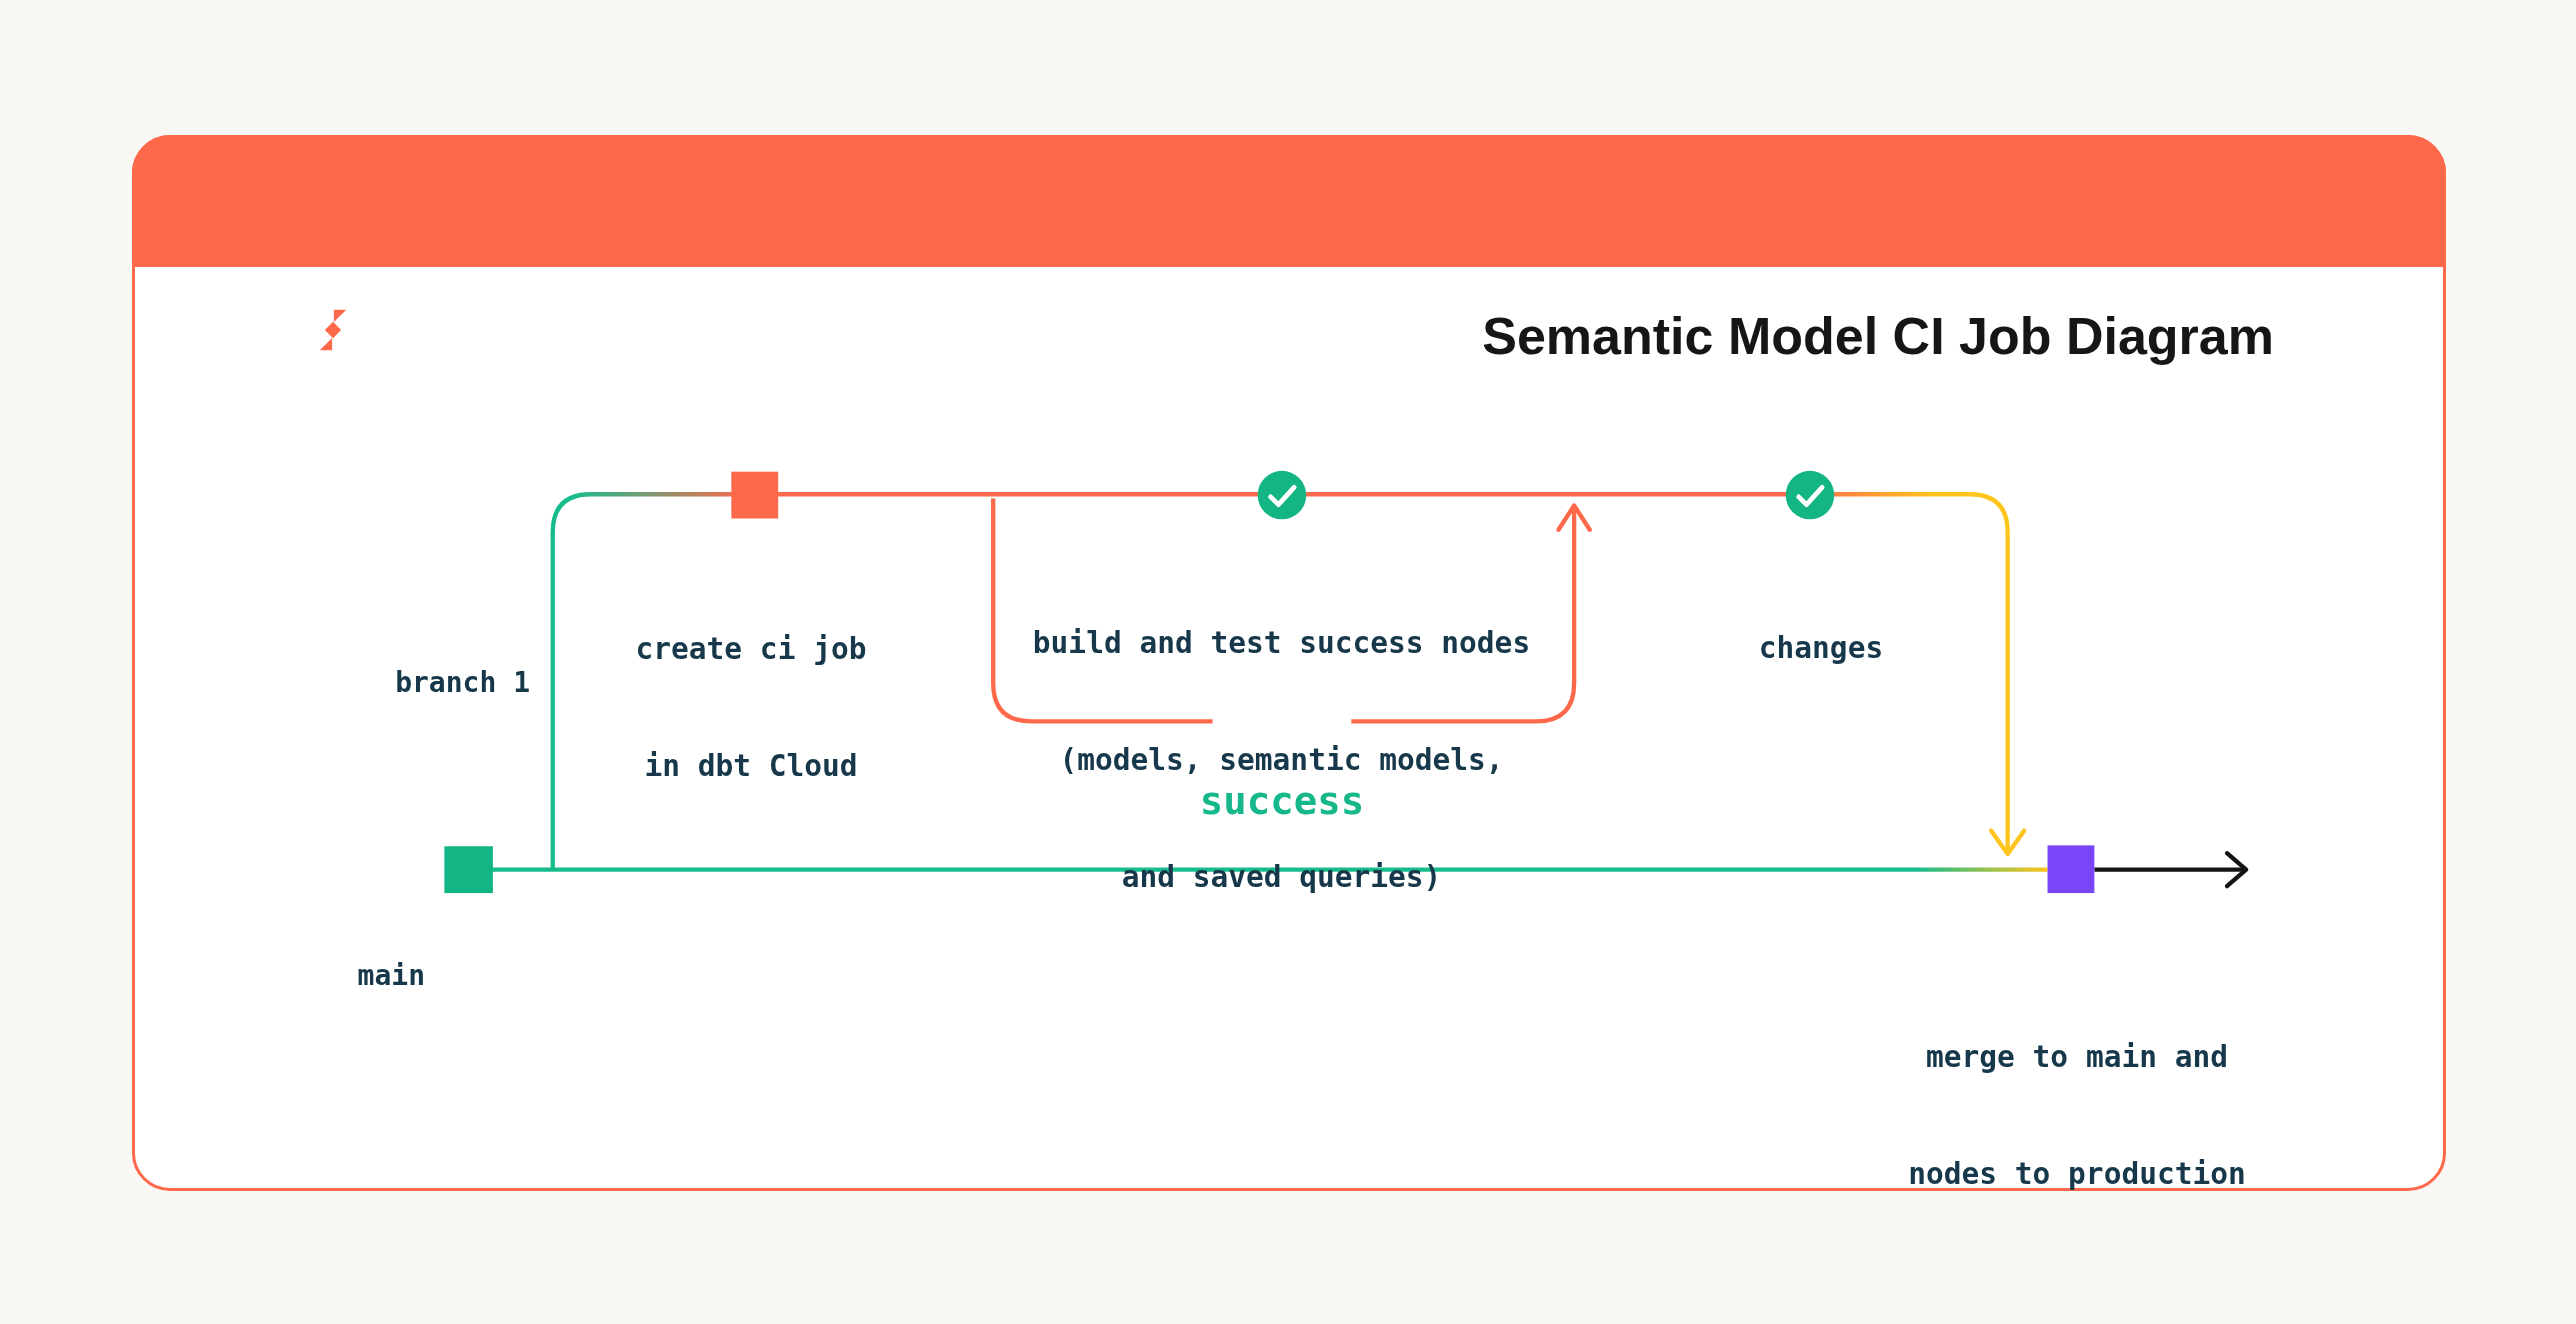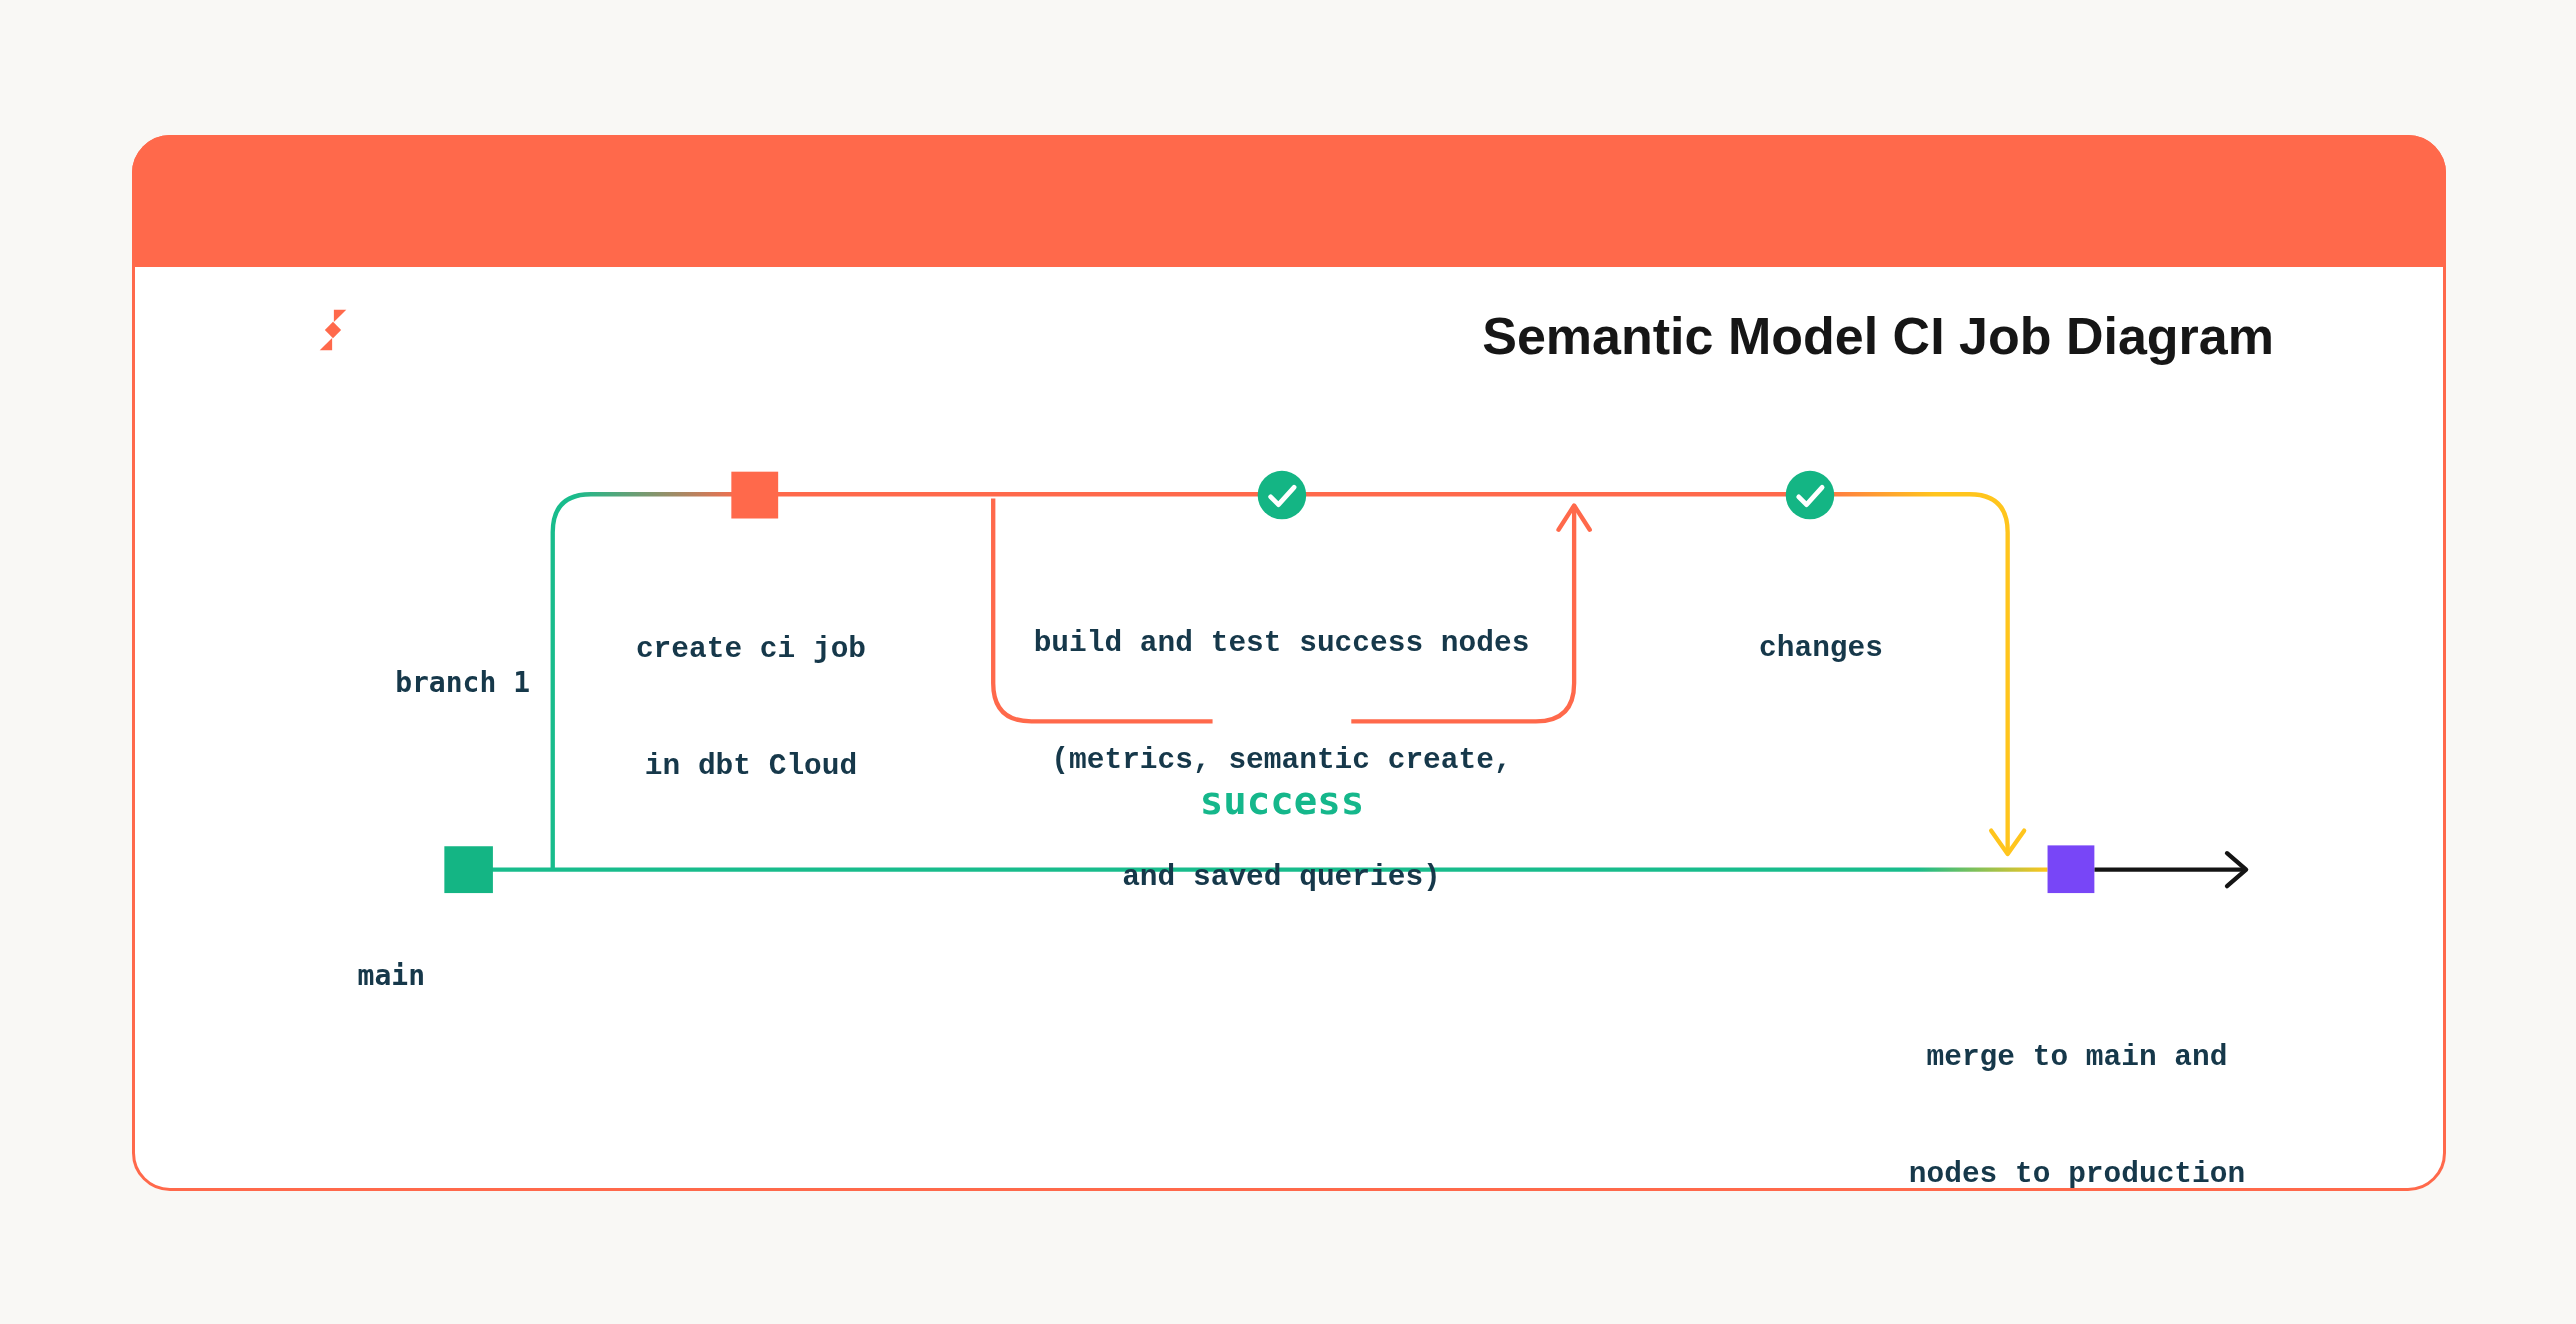--- a/index.html
+++ b/index.html
@@ -34,21 +34,21 @@
   .diagram-svg{position:absolute;left:0;top:0;width:2576px;height:1324px;}
   .dlabel{
     position:absolute;
     font-family:"DejaVu Sans Mono", monospace;
     font-weight:bold;color:#16384A;
     white-space:pre;
   }
   .ref{font-size:28px;line-height:52px;text-align:right;}
   .branch-label{left:226px;top:553px;width:304px;}
   .main-label{left:121px;top:846px;width:304px;}
-  .node{font-size:29.5px;line-height:39px;text-align:center;font-family:Liberation Mono, monospace;}
+  .node{font-size:29.5px;line-height:39px;text-align:center;}
   .node-create{left:491px;top:552px;width:520px;}
   .node-build{left:978px;top:546px;width:607px;}
   .node-commit{left:1561px;top:551px;width:520px;}
   .node-merge{left:1817px;top:960px;width:520px;}
   .success-label{
     left:1152px;top:703px;width:260px;
     font-size:39px;line-height:39px;text-align:center;color:#15B78B;
   }
 </style>
 </head>
@@ -123,21 +123,21 @@
     <div>main</div>
   </div>
 
   <div class="dlabel node node-create">
     <div>create ci job</div>
     <div>in dbt Cloud</div>
   </div>
 
   <div class="dlabel node node-build">
     <div>build and test success nodes</div>
-    <div>(metrics, semantic create,</div>
+    <div>(models, semantic models,</div>
     <div>and saved queries)</div>
   </div>
 
   <div class="dlabel node node-commit">
     <div>changes</div>
   </div>
 
   <div class="dlabel node node-merge">
     <div>merge to main and</div>
     <div>nodes to production</div>

